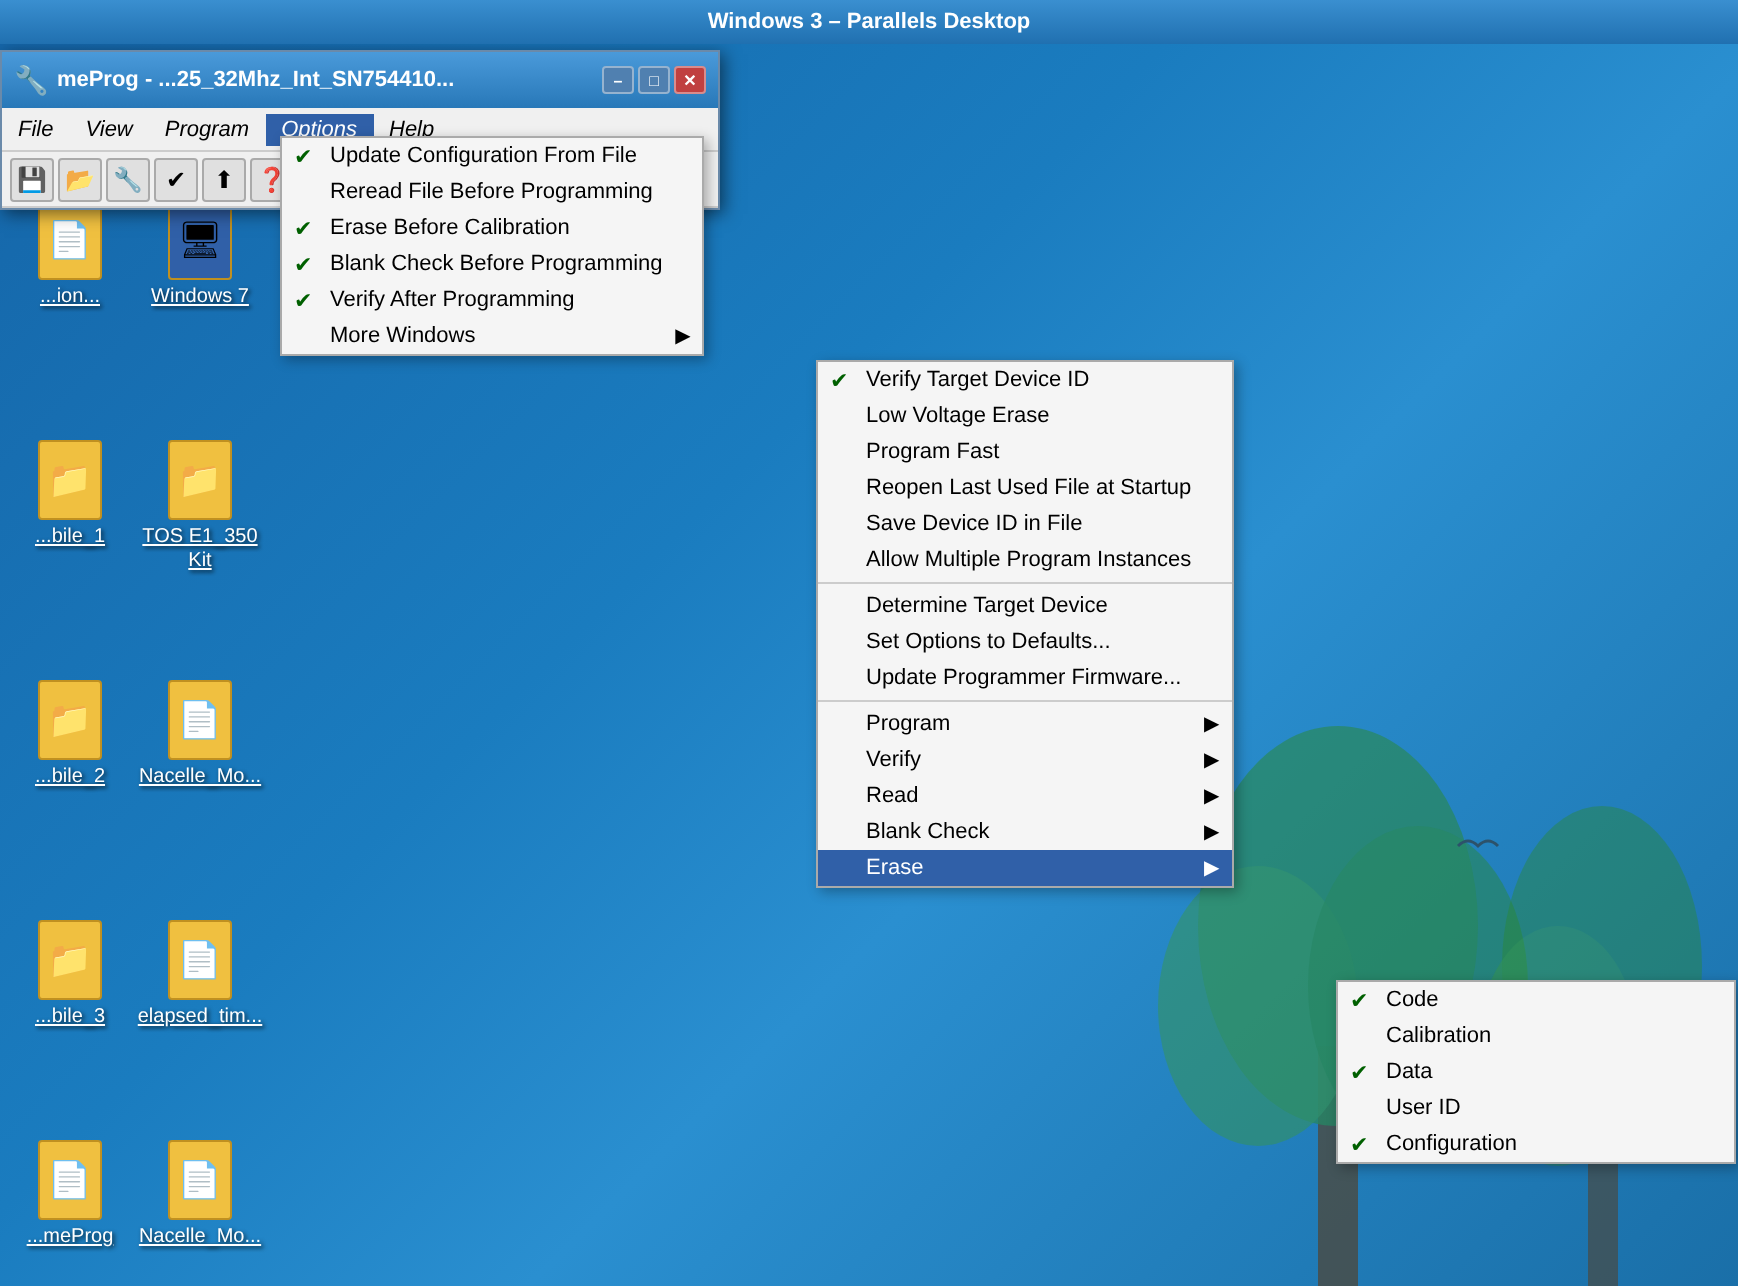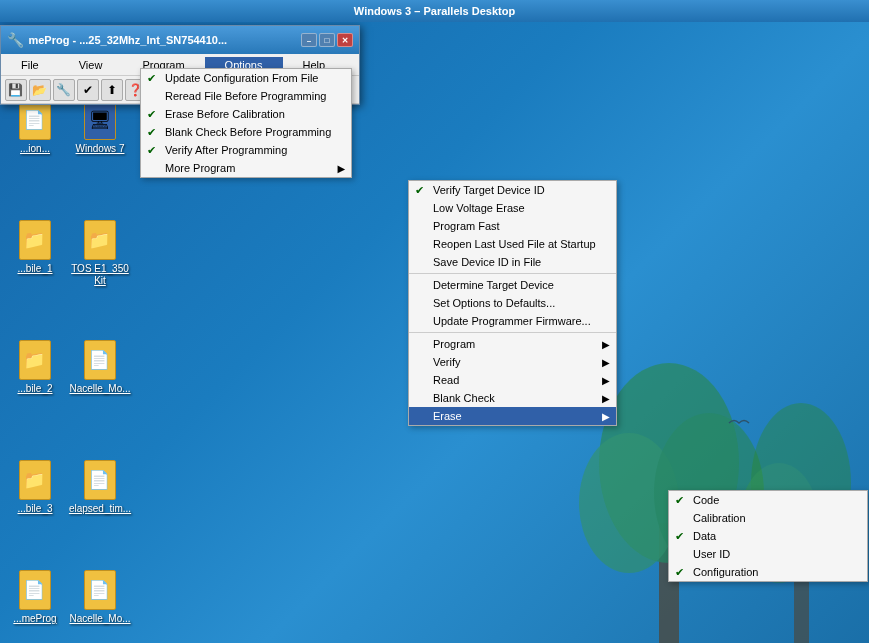--- a/index.html
+++ b/index.html
@@ -110,24 +110,25 @@
 
     .app-menubar {
       height: 22px;
       background: #f0f0f0;
       display: flex;
       align-items: center;
       border-bottom: 1px solid #ccc;
     }
 
     .menu-item {
-      padding: 2px 20px;
+      padding: 2px 8px;
       font-size: 11px;
       color: #000;
       cursor: pointer;
+      font-style: italic;
     }
     .menu-item:hover, .menu-item.active {
       background: #3060a8;
       color: white;
     }
 
     .app-toolbar {
       height: 28px;
       background: #f0f0f0;
       display: flex;
@@ -322,41 +323,44 @@
     </div>
     <div class="dropdown-item">
       <span class="check-mark">✔</span>
       <span>Blank Check Before Programming</span>
     </div>
     <div class="dropdown-item">
       <span class="check-mark">✔</span>
       <span>Verify After Programming</span>
     </div>
     <div class="dropdown-item">
-      <span>More Program</span>
+      <span>More Windows</span>
       <span class="submenu-arrow">▶</span>
     </div>
   </div>
 
   <div class="dropdown-menu more-options-menu">
     <div class="dropdown-item">
       <span class="check-mark">✔</span>
       <span>Verify Target Device ID</span>
     </div>
     <div class="dropdown-item">
       <span>Low Voltage Erase</span>
     </div>
     <div class="dropdown-item">
       <span>Program Fast</span>
     </div>
     <div class="dropdown-item">
       <span>Reopen Last Used File at Startup</span>
     </div>
     <div class="dropdown-item">
       <span>Save Device ID in File</span>
+    </div>
+    <div class="dropdown-item">
+      <span>Allow Multiple Program Instances</span>
     </div>
     <div class="dropdown-item separator"></div>
     <div class="dropdown-item">
       <span>Determine Target Device</span>
     </div>
     <div class="dropdown-item">
       <span>Set Options to Defaults...</span>
     </div>
     <div class="dropdown-item">
       <span>Update Programmer Firmware...</span>

